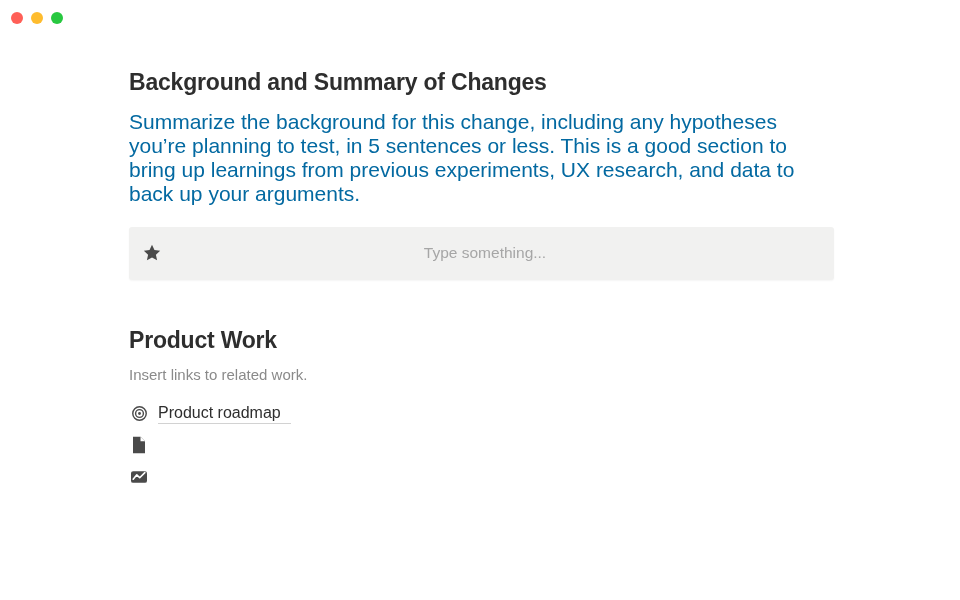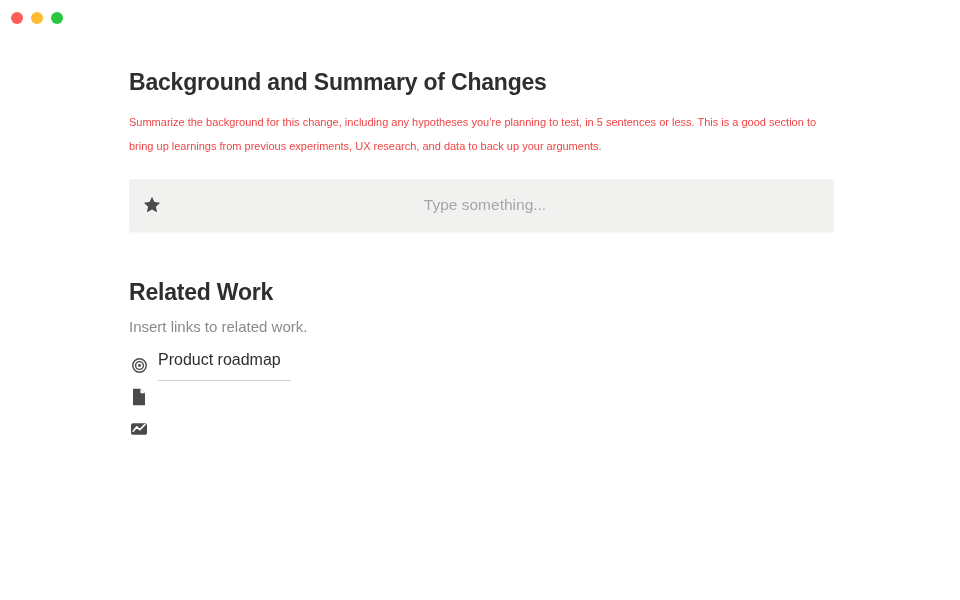--- a/index.html
+++ b/index.html
@@ -65,22 +65,22 @@
     font-size: 23px;
     font-weight: bold;
     color: #2e2e2e;
     letter-spacing: -0.2px;
     line-height: 1.2;
   }
 
   #heading-background { margin-top: 33px; }
 
   .body-paragraph {
-    font-size: 11px;
-    color: #ef4444;
+    font-size: 21px;
+    color: #0369a1;
     line-height: 24px;
     margin-top: 13px;
     width: 700px;
   }
 
   
   #input-field {
     margin-top: 21px;
     width: 705px;
     height: 53px;
@@ -144,21 +144,21 @@
     color: #4a4a4a;
     margin-right: 7px;
   }
 
   .link-text {
     font-size: 16px;
     color: #2e2e2e;
     line-height: 20px;
     border-bottom: 1px solid #d2d2d2;
     padding-right: 10px;
-    padding-bottom: 10px;
+    padding-bottom: 0;
     cursor: pointer;
     white-space: nowrap;
   }
 
   
   #link-row-0 .link-icon { margin-right: 9px; }
 </style>
 </head>
 <body>
 
@@ -181,21 +181,21 @@
 
       <div id="input-field">
         <span id="star-icon">
           <svg width="20" height="20" viewBox="0 0 24 24" aria-hidden="true">
             <path fill="currentColor" d="M12 2.2l2.95 6.33 6.85.78-5.1 4.7 1.42 6.79L12 17.4l-6.12 3.4 1.42-6.79-5.1-4.7 6.85-.78z"></path>
           </svg>
         </span>
         <input id="field-placeholder" type="text" placeholder="Type something..." style="">
       </div>
 
-      <h1 class="section-heading" id="heading-related">Related Work</h1>
+      <h1 class="section-heading" id="heading-related">Product Work</h1>
 
       <p id="related-subtext">Insert links to related work.</p>
 
       <div id="related-links">
 
         <div class="link-row" id="link-row-0">
           <span class="link-icon">
             <svg width="17" height="17" viewBox="0 0 24 24" aria-hidden="true">
               <circle cx="12" cy="12" r="9.5" fill="none" stroke="currentColor" stroke-width="2"></circle>
               <circle cx="12" cy="12" r="5.5" fill="none" stroke="currentColor" stroke-width="2"></circle>

